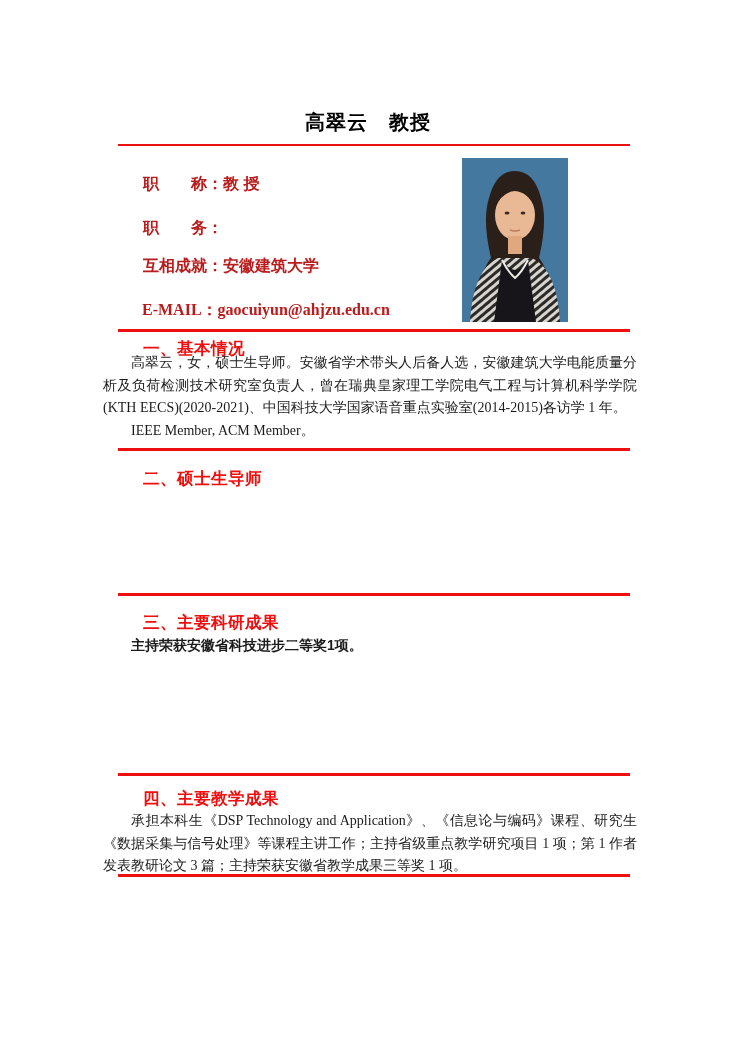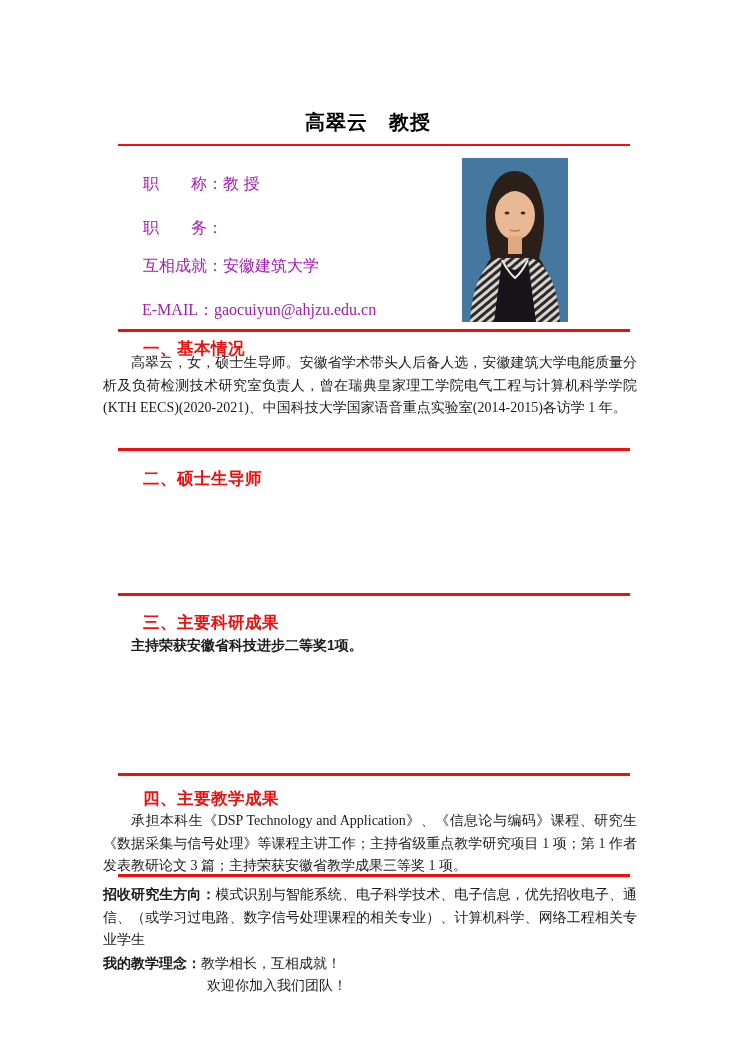--- a/index.html
+++ b/index.html
@@ -25,21 +25,21 @@
     color:#000;
   }
   .rule{
     position:absolute;left:118px;width:512px;
     background:var(--accent);
   }
   .rule-thin{height:2px;}
   .rule-thick{height:3px;}
   .info-row{
     position:absolute;left:143px;
-    font-size:16px;line-height:20px;font-weight:normal;color:#a21caf;
+    font-size:16px;line-height:20px;font-weight:bold;color:#b91c1c;
     font-family:"Liberation Sans","DejaVu Sans",sans-serif;
     white-space:pre;
   }
   .info-row.email{
     font-family:"Liberation Serif","DejaVu Serif",serif;
     left:142px;
   }
   .photo{
     position:absolute;left:462px;top:134px;width:106px;height:164px;
     display:block;
@@ -108,37 +108,33 @@
 
     <path d="M40 102 Q53 122 66 102 L74 164 L32 164 Z" fill="#17151a"></path>
 
     <path d="M40 102 Q46 114 53 120 Q60 114 66 102" stroke="#efece8" stroke-width="2" fill="none"></path>
   </svg>
 
   <div class="rule rule-thick" style="top:305px;"></div>
   <div class="sec-heading" style="top:313px;">一、基本情况</div>
   <div class="body-block" style="top:328px;">
     <p>高翠云，女，硕士生导师。安徽省学术带头人后备人选，安徽建筑大学电能质量分析及负荷检测技术研究室负责人，曾在瑞典皇家理工学院电气工程与计算机科学学院(KTH EECS)(2020-2021)、中国科技大学国家语音重点实验室(2014-2015)各访学 1 年。</p>
+    <p>IEEE Member, ACM Member。</p>
   </div>
 
   <div class="rule rule-thick" style="top:424px;"></div>
   <div class="sec-heading" style="top:443px;">二、硕士生导师</div>
 
   <div class="rule rule-thick" style="top:569px;"></div>
   <div class="sec-heading" style="top:587px;">三、主要科研成果</div>
   <div class="body-block" style="top:610px;">
     <p class="bold-line">主持荣获安徽省科技进步二等奖1项。</p>
   </div>
 
   <div class="rule rule-thick" style="top:749px;"></div>
   <div class="sec-heading" style="top:763px;">四、主要教学成果</div>
   <div class="body-block" style="top:786px;">
     <p>承担本科生《DSP Technology and Application》、《信息论与编码》课程、研究生《数据采集与信号处理》等课程主讲工作；主持省级重点教学研究项目 1 项；第 1 作者发表教研论文 3 篇；主持荣获安徽省教学成果三等奖 1 项。</p>
   </div>
 
   <div class="rule rule-thick" style="top:850px;"></div>
-  <div class="footer-block" style="top:859px;">
-    <p><span class="footer-label">招收研究生方向：</span><span>模式识别与智能系统、电子科学技术、电子信息，优先招收电子、通信、（或学习过电路、数字信号处理课程的相关专业）、计算机科学、网络工程相关专业学生</span></p>
-    <p><span class="footer-label">我的教学理念：</span><span>教学相长，互相成就！</span></p>
-    <p class="welcome">欢迎你加入我们团队！</p>
-  </div>
 
 </div>
 
 </body></html>

